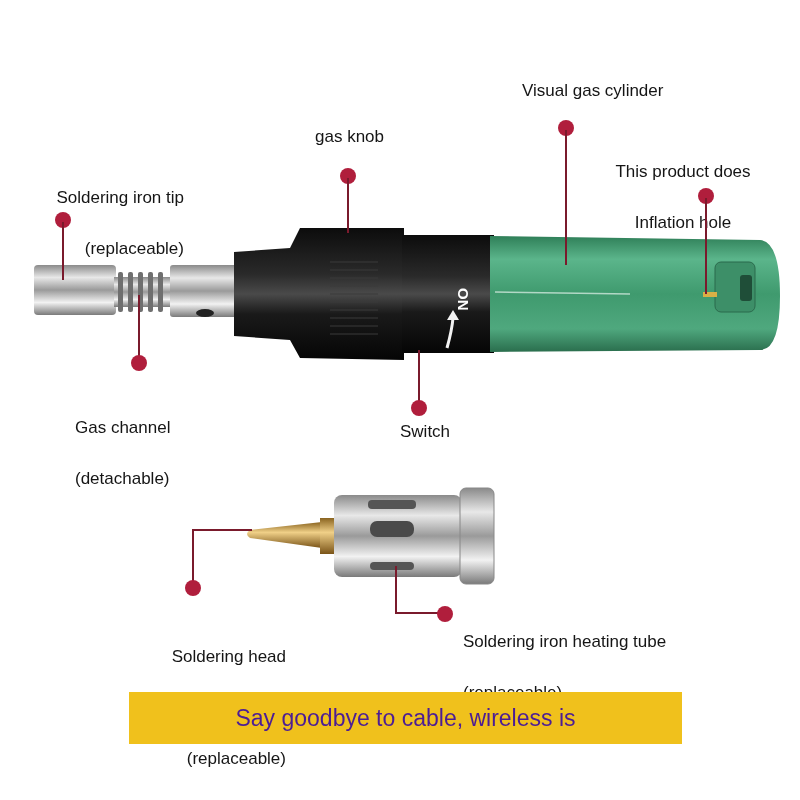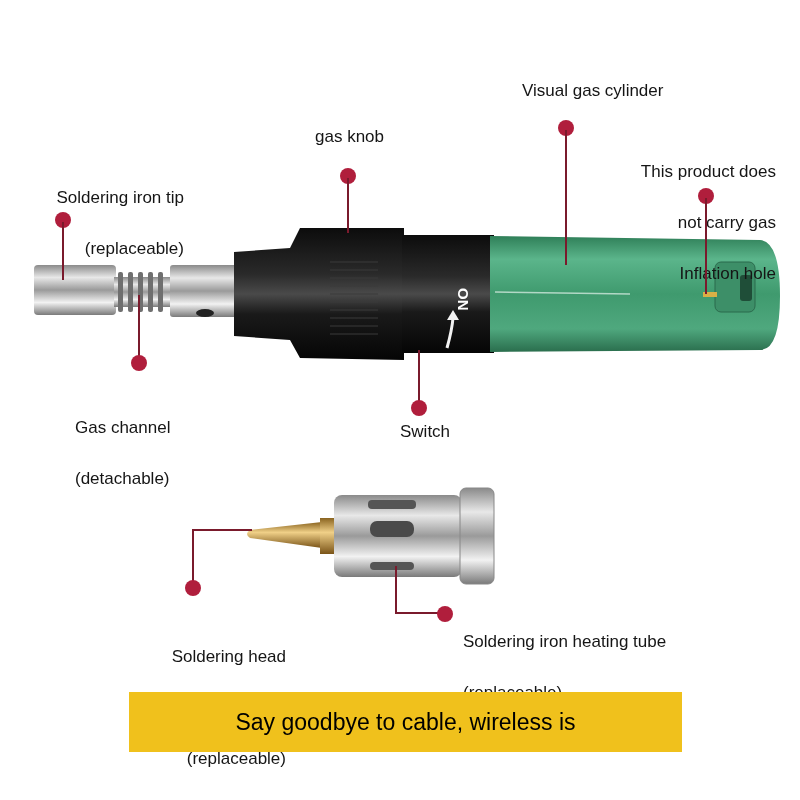--- a/index.html
+++ b/index.html
@@ -1,26 +1,26 @@
 <!DOCTYPE html>
 <html><head>
 <meta charset="utf-8">
 <style>
   html, body { margin:0; padding:0; background:#ffffff; }
   body { width:800px; height:800px; position:relative; overflow:hidden;
          font-family:"Liberation Sans", "DejaVu Sans", sans-serif; color:#111; }
   .label { position:absolute; font-size:17px; line-height:17px; color:#151515; white-space:pre; }
   .label.center { text-align:right; }
-  .label.right { text-align:right; }
+  .label.right { text-align:center; }
   .dot { position:absolute; width:16px; height:16px; border-radius:50%; background:#b01e3c; }
   .vline { position:absolute; width:2px; background:#7a1a2c; }
   .hline { position:absolute; height:2px; background:#7a1a2c; }
-  .banner { position:absolute; left:129px; top:692px; width:553px; height:60px; background:#f0c11c;
+  .banner { position:absolute; left:129px; top:692px; width:553px; height:52px; background:#f0c11c;
             display:flex; flex-direction:row; align-items:center; justify-content:center;
-            font-size:23px; line-height:25px; color:#000000; }
+            font-size:23px; line-height:25px; color:#4c1d95; }
   svg { position:absolute; }
 </style>
 </head>
 <body>
 
 <svg style="left:0;top:0" width="800" height="800" viewBox="0 0 800 800">
   <defs>
     <linearGradient id="metal" x1="0" y1="0" x2="0" y2="1">
       <stop offset="0" stop-color="#8a8a8a"></stop>
       <stop offset="0.25" stop-color="#e8e8e8"></stop>
@@ -110,21 +110,20 @@
 <div class="label" style="left:315px;top:128px;">gas knob</div>
 <div class="dot" style="left:340px;top:168px;"></div>
 <div class="vline" style="left:347px;top:178px;height:55px;"></div>
 
 <div class="label" style="left:478px;top:82px;margin-left:44px;">Visual gas cylinder</div>
 <div class="dot" style="left:558px;top:120px;"></div>
 <div class="vline" style="left:565px;top:130px;height:135px;"></div>
 
 <div class="label right" style="left:590px;top:129px;width:186px;line-height:17px;">
   <div>This product does</div>
-  <div>not carry gas</div>
   <div>Inflation hole</div>
 </div>
 <div class="dot" style="left:698px;top:188px;"></div>
 <div class="vline" style="left:705px;top:198px;height:96px;"></div>
 
 <div class="vline" style="left:138px;top:295px;height:62px;"></div>
 <div class="dot" style="left:131px;top:355px;"></div>
 <div class="label" style="left:75px;top:385px;">
   <div>Gas channel</div>
   <div>(detachable)</div>

